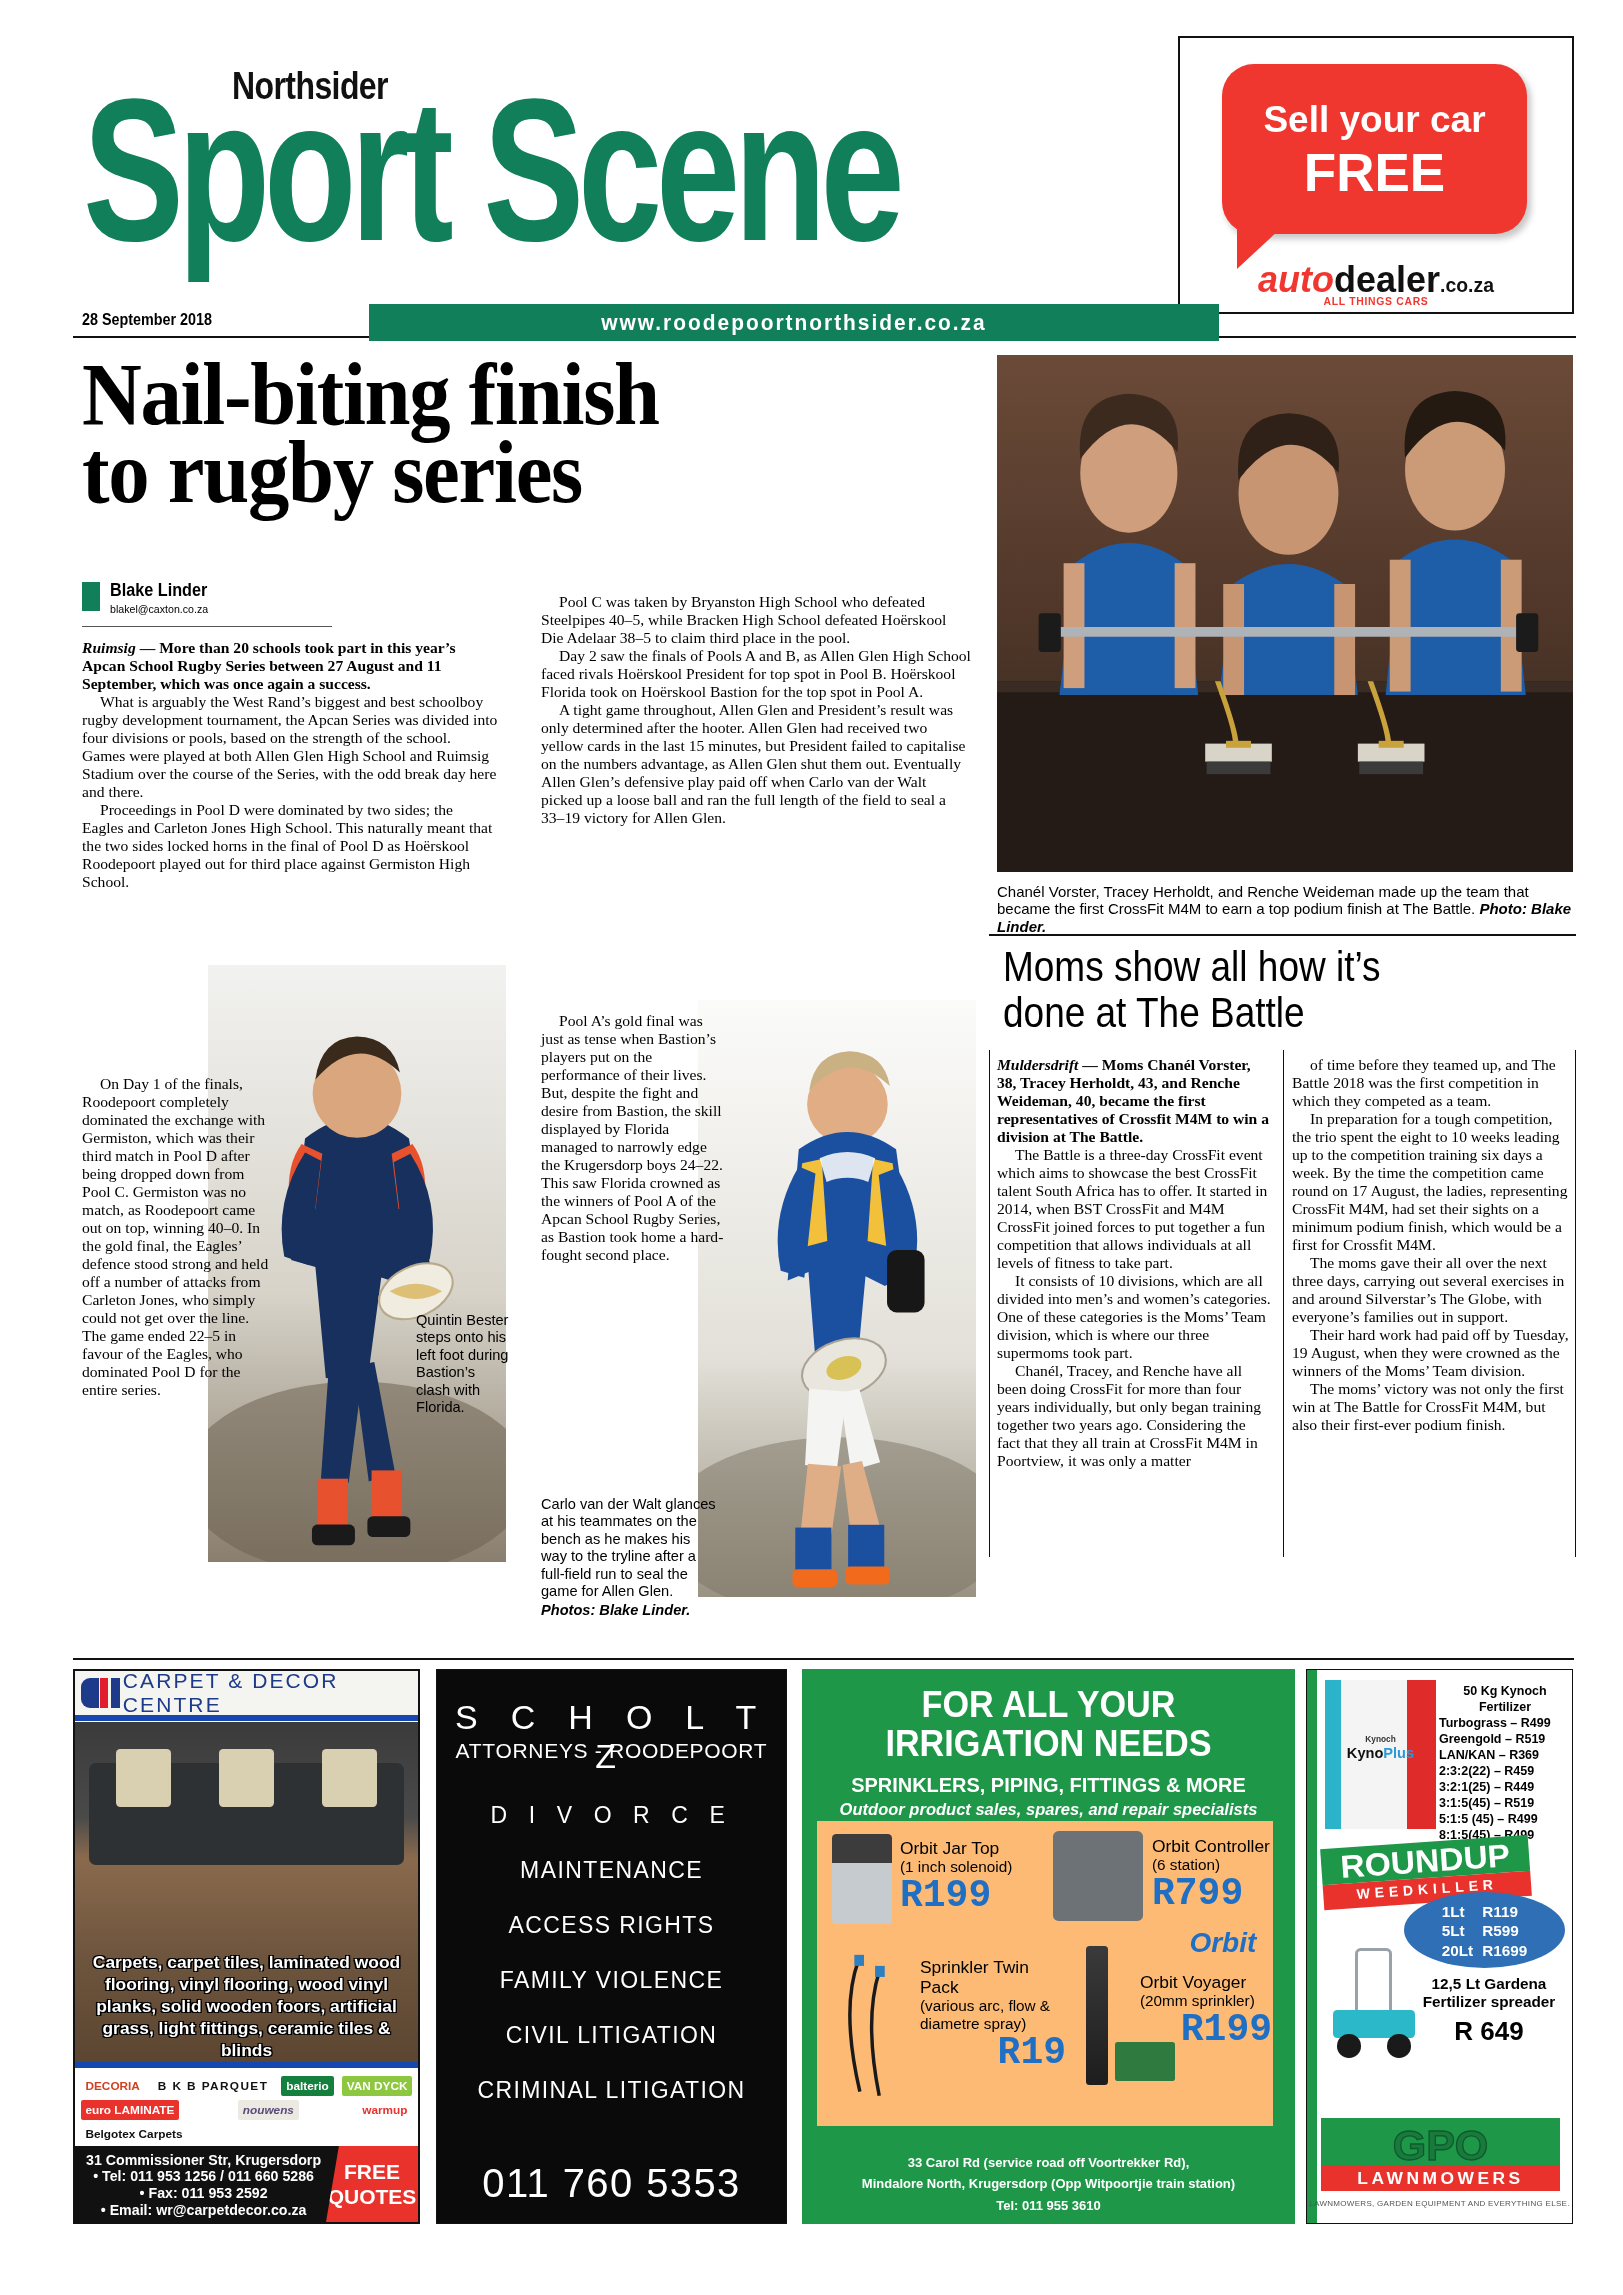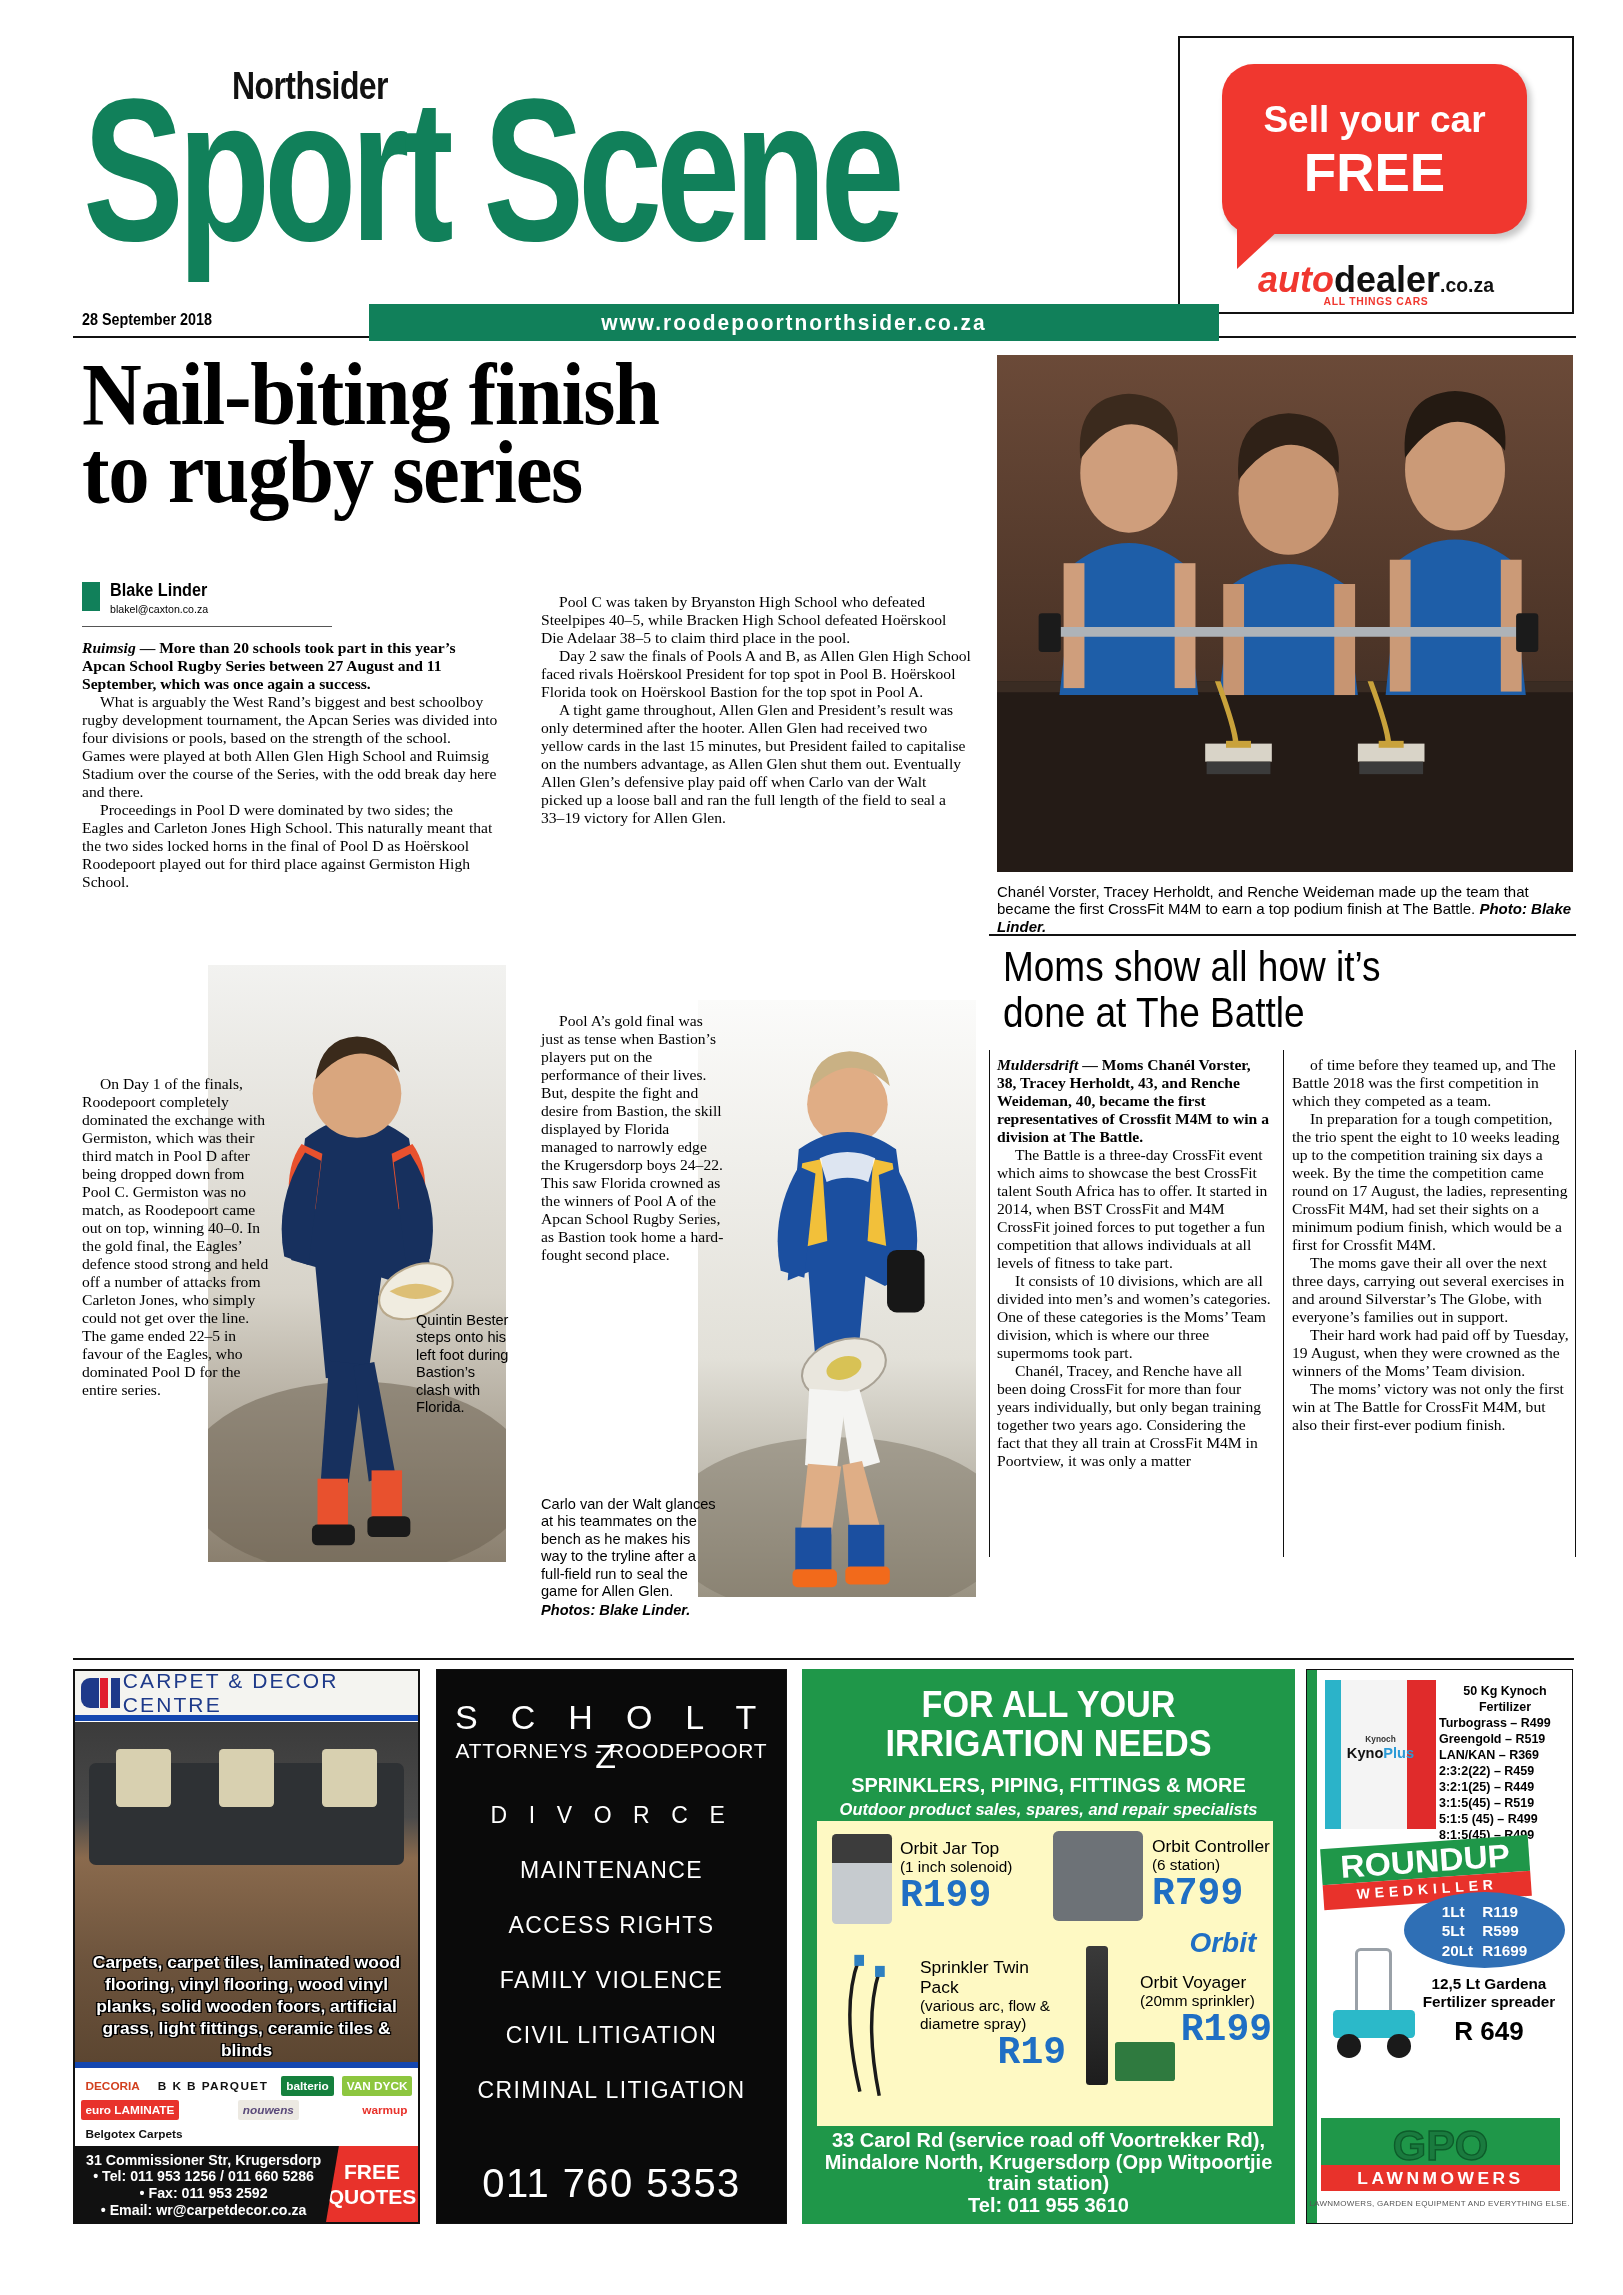--- a/index.html
+++ b/index.html
@@ -223,28 +223,28 @@
     background:#1f9749; border:1.4px solid #1f9749; }
   .irr-h1 { position:absolute; left:0; top:15.3px; width:100%; text-align:center; color:#fff;
     font-family:"Liberation Sans",sans-serif; font-weight:bold; font-size:36px; line-height:39px;
     transform:scaleX(0.95); }
   .irr-h2 { position:absolute; left:0; top:96px; width:100%; text-align:center; color:#fff;
     font-family:"Liberation Sans",sans-serif; font-weight:bold; font-size:21px;
     transform:scaleX(0.95);}
   .irr-h3 { position:absolute; left:0; top:122px; width:100%; text-align:center; color:#fff;
     font-family:"Liberation Sans",sans-serif; font-weight:bold; font-style:italic; font-size:17.4px;
     transform:scaleX(0.95);}
-  .irr-panel { position:absolute; left:14px; top:151px; width:456px; height:305px; background:#fef9c3; }
+  .irr-panel { position:absolute; left:14px; top:151px; width:456px; height:305px; background:#fdba74; }
   .irr-prod { position:absolute; font-family:"Liberation Sans",sans-serif; }
   .irr-pname { font-size:17.4px; line-height:20px; }
   .irr-pdesc { font-size:15.3px; line-height:18px; }
   .irr-price { color:#1f6fc4; font-weight:bold; font-size:38px; line-height:40px;font-family:Liberation Mono, monospace; }
   .irr-img { position:absolute; background:#b9bec2; }
   .irr-foot { position:absolute; left:0; bottom:7px; width:100%; text-align:center; color:#fff;
-    font-family:"Liberation Sans",sans-serif; font-weight:bold; font-size:20px; line-height:21.5px; }
+    font-family:"Liberation Sans",sans-serif; font-weight:bold; font-size:13px; line-height:21.5px; }
 
   
   .ad-gpo { position:absolute; left:1306px; top:1669px; width:267px; height:555px;
     border:1.4px solid #111; background:#fff; overflow:hidden; }
   .gpo-greenbar { position:absolute; left:0; top:0; width:9.7px; height:100%; background:#1f9749; }
   .kyn-bag { position:absolute; left:18px; top:9.7px; width:111px; height:149px;
     background:linear-gradient(90deg,#2bb3c9 0 14%, #f4f4f4 14% 74%, #e02b2b 74% 100%); }
   .kyn-brand { position:absolute; left:0; top:54px; width:100%; text-align:center;
     font-family:"Liberation Sans",sans-serif; font-size:8.3px; font-weight:bold; color:#333; }
   .kyn-plus { position:absolute; left:0; top:65px; width:100%; text-align:center;

